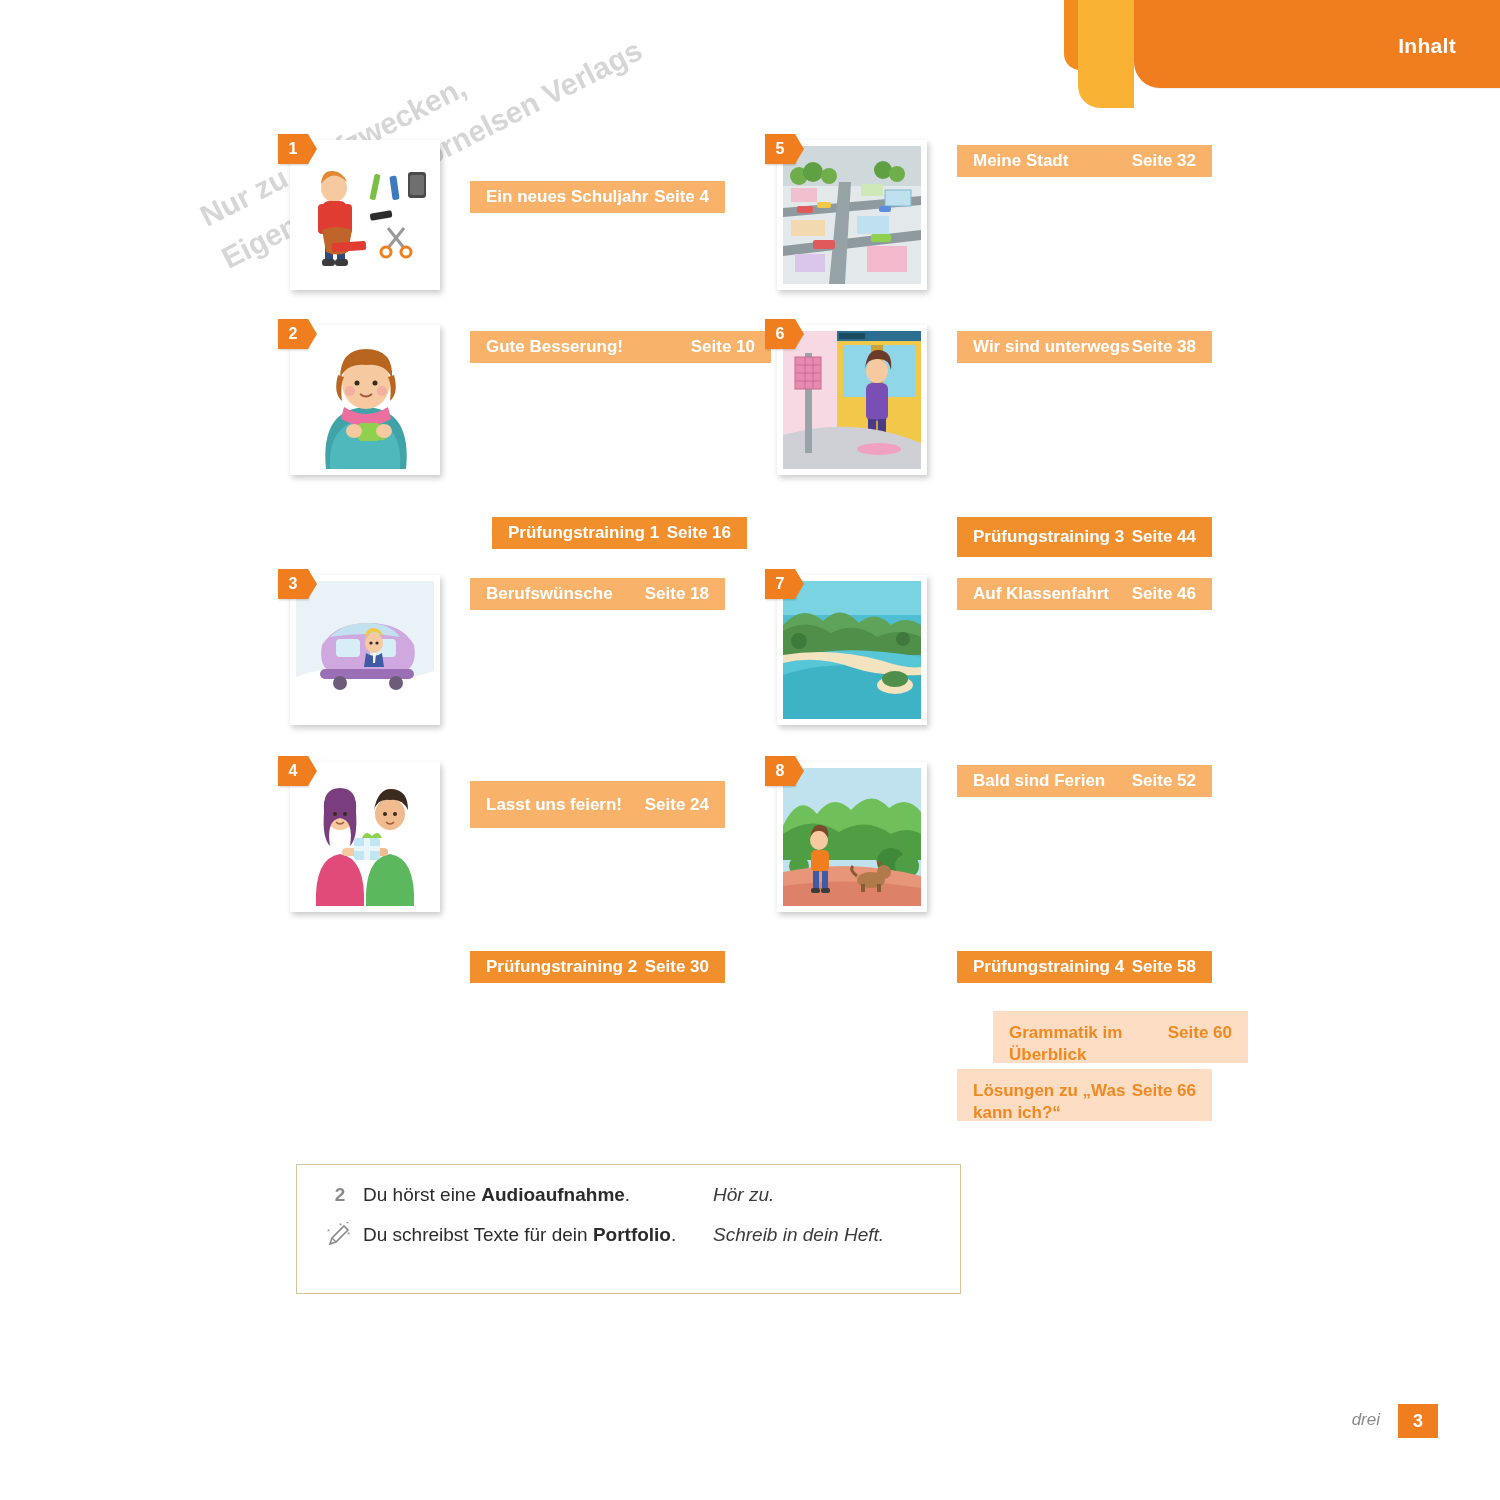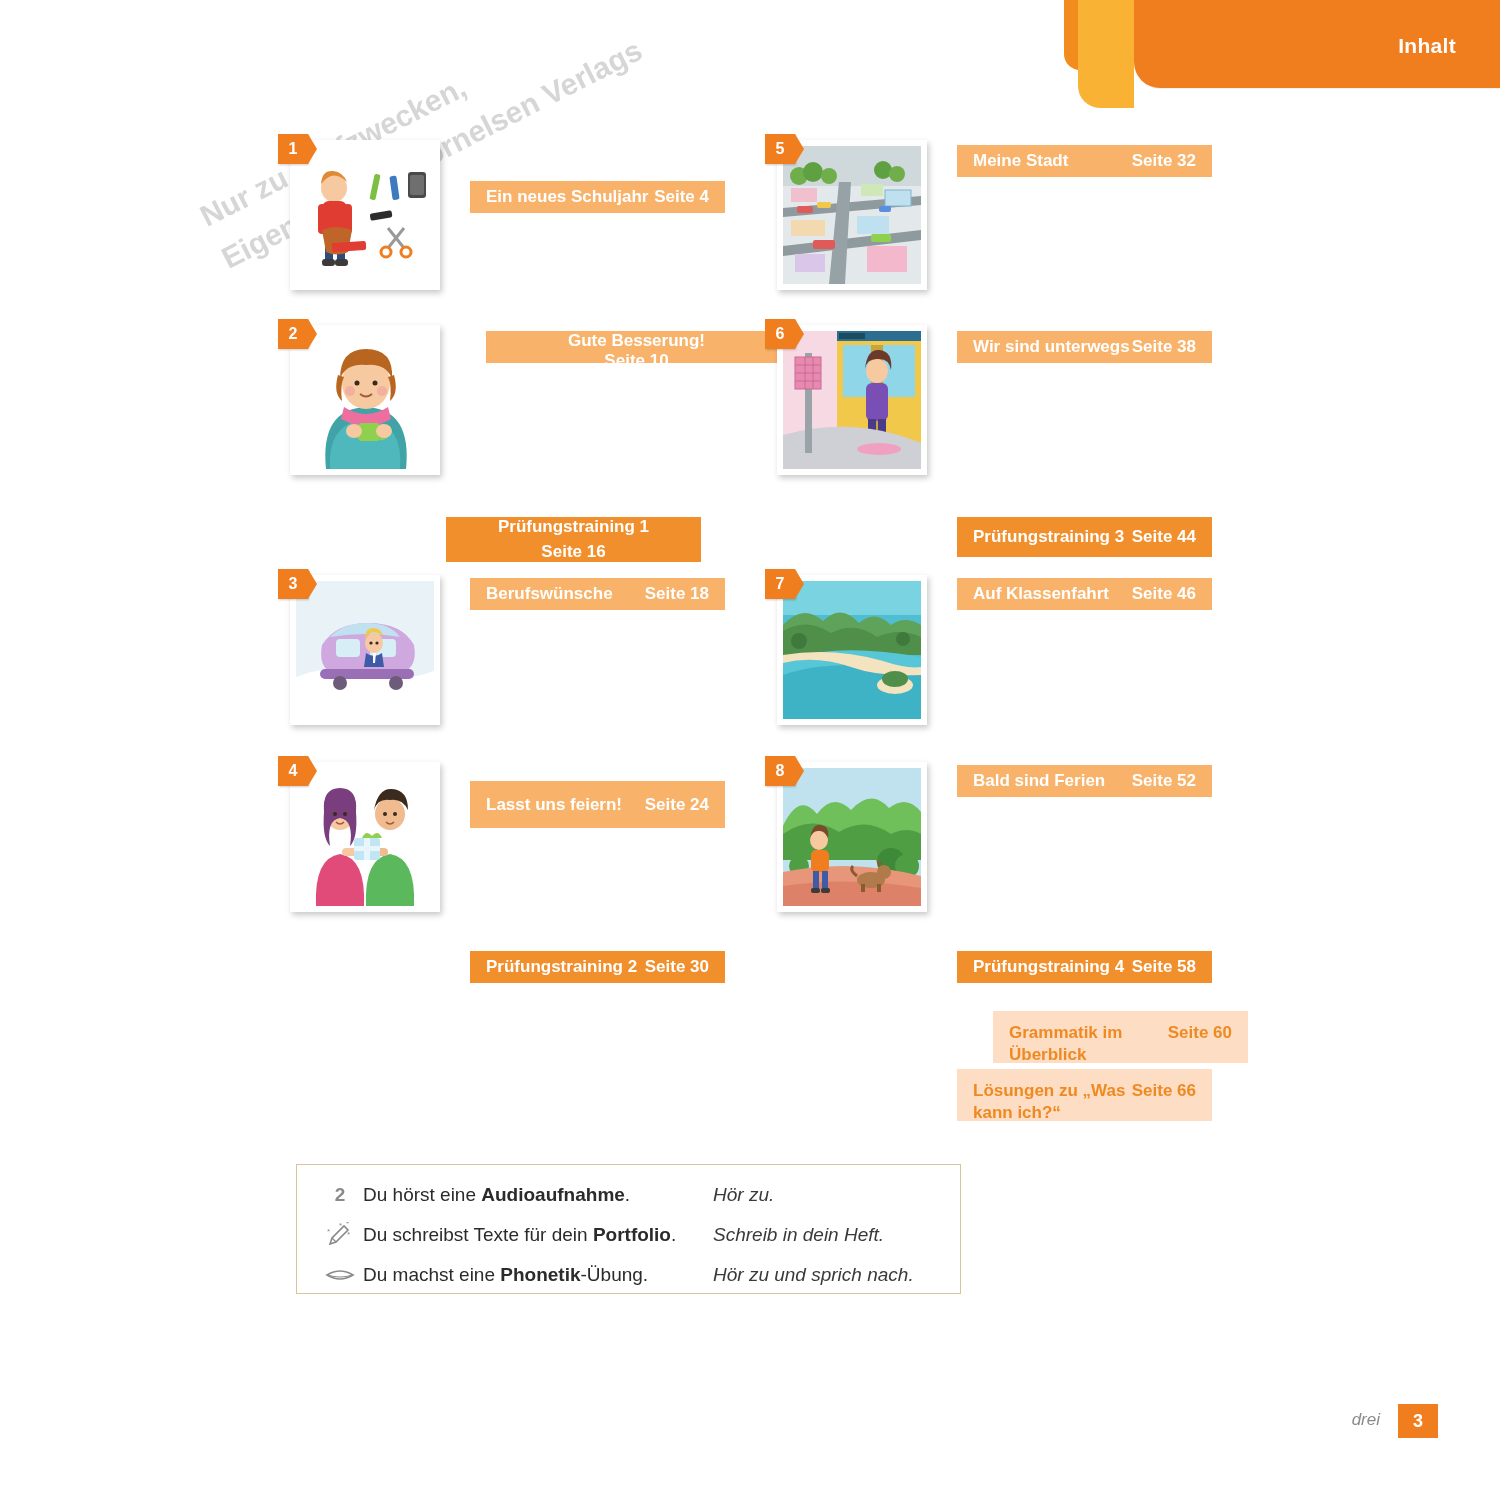--- a/index.html
+++ b/index.html
@@ -173,26 +173,26 @@
 
       <rect x="62" y="92" width="22" height="18" rx="4" fill="#8fd14f"></rect>
       <path d="M84 96 q8 1 8 6 q0 5 -8 6" stroke="#8fd14f" stroke-width="3" fill="none"></path>
 
       <ellipse cx="58" cy="100" rx="8" ry="7" fill="#f6c9a0"></ellipse>
       <ellipse cx="88" cy="100" rx="8" ry="7" fill="#f6c9a0"></ellipse>
     </svg>
   </div>
 </div>
 <div class="num" style="left:278px;top:319px;">2</div>
-<div class="bar" style="left:486px;top:331px;width:301px;height:32px;flex-direction:column;">
+<div class="bar" style="left:470px;top:331px;width:301px;height:32px;">
   <span class="label">Gute Besserung!</span>
   <span class="page">Seite 10</span>
 </div>
 
-<div class="bar strong" style="left:446px;top:517px;width:255px;height:45px;flex-direction:column;">
+<div class="bar strong" style="left:492px;top:517px;width:255px;height:32px;">
   <span class="label">Prüfungstraining 1</span>
   <span class="page">Seite 16</span>
 </div>
 
 <div class="thumb" style="left:290px;top:575px;">
   <div class="inner" style="background:#eef4f7;">
     <svg viewBox="0 0 138 138" width="138" height="138">
       <rect x="0" y="0" width="138" height="138" fill="#e9f2f6"></rect>
       <path d="M0 96 q36 -14 72 -4 q36 10 66 -2 l0 48 l-138 0z" fill="#ffffff"></path>
 
@@ -449,29 +449,17 @@
         <text x="21" y="15" font-size="8" fill="#8a8a8a">*</text>
         <text x="1" y="12" font-size="8" fill="#8a8a8a">*</text>
       </svg>
     </div>
     <div class="legend-main">
       <span>Du schreibst Texte für dein </span><b>Portfolio</b><span>.</span>
     </div>
     <div class="legend-hint">Schreib in dein Heft.</div>
   </div>
 
-  <div class="legend-row">
-    <div class="legend-ico">
-      <svg width="30" height="18" viewBox="0 0 30 18">
-        <path d="M2 9 q13 -8 26 0 q-13 8 -26 0z" fill="none" stroke="#8a8a8a" stroke-width="1.6"></path>
-        <path d="M2 9 q13 4 26 0" fill="none" stroke="#8a8a8a" stroke-width="1.2"></path>
-      </svg>
-    </div>
-    <div class="legend-main">
-      <span>Du machst eine </span><b>Phonetik</b><span>-Übung.</span>
-    </div>
-    <div class="legend-hint">Hör zu und sprich nach.</div>
-  </div>
 
 </div>
 
 <div class="footer-word">drei</div>
 <div class="footer-num">3</div>
 
 </body></html>

